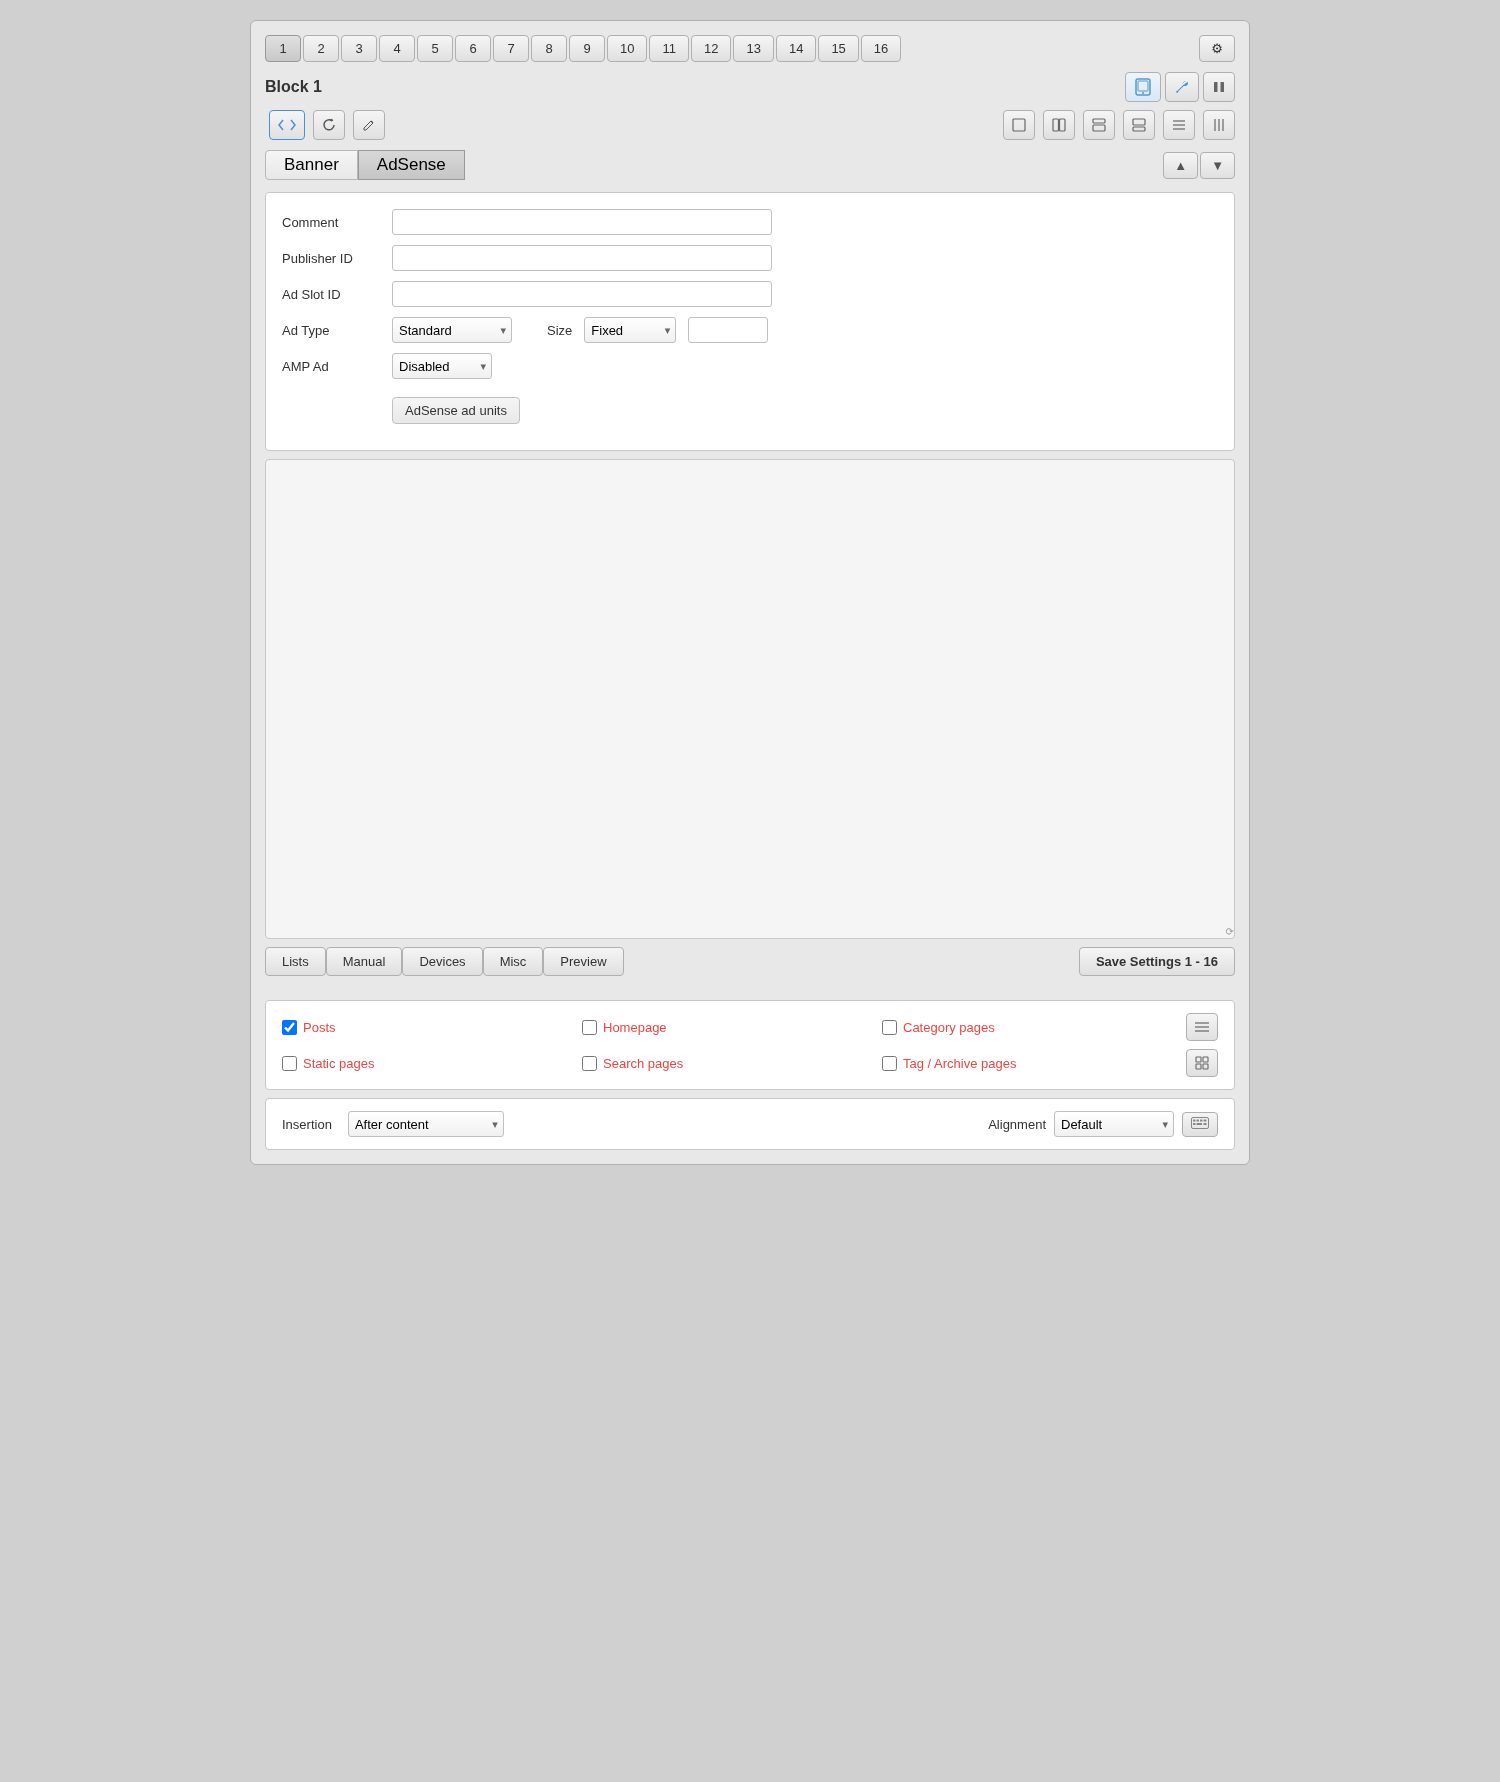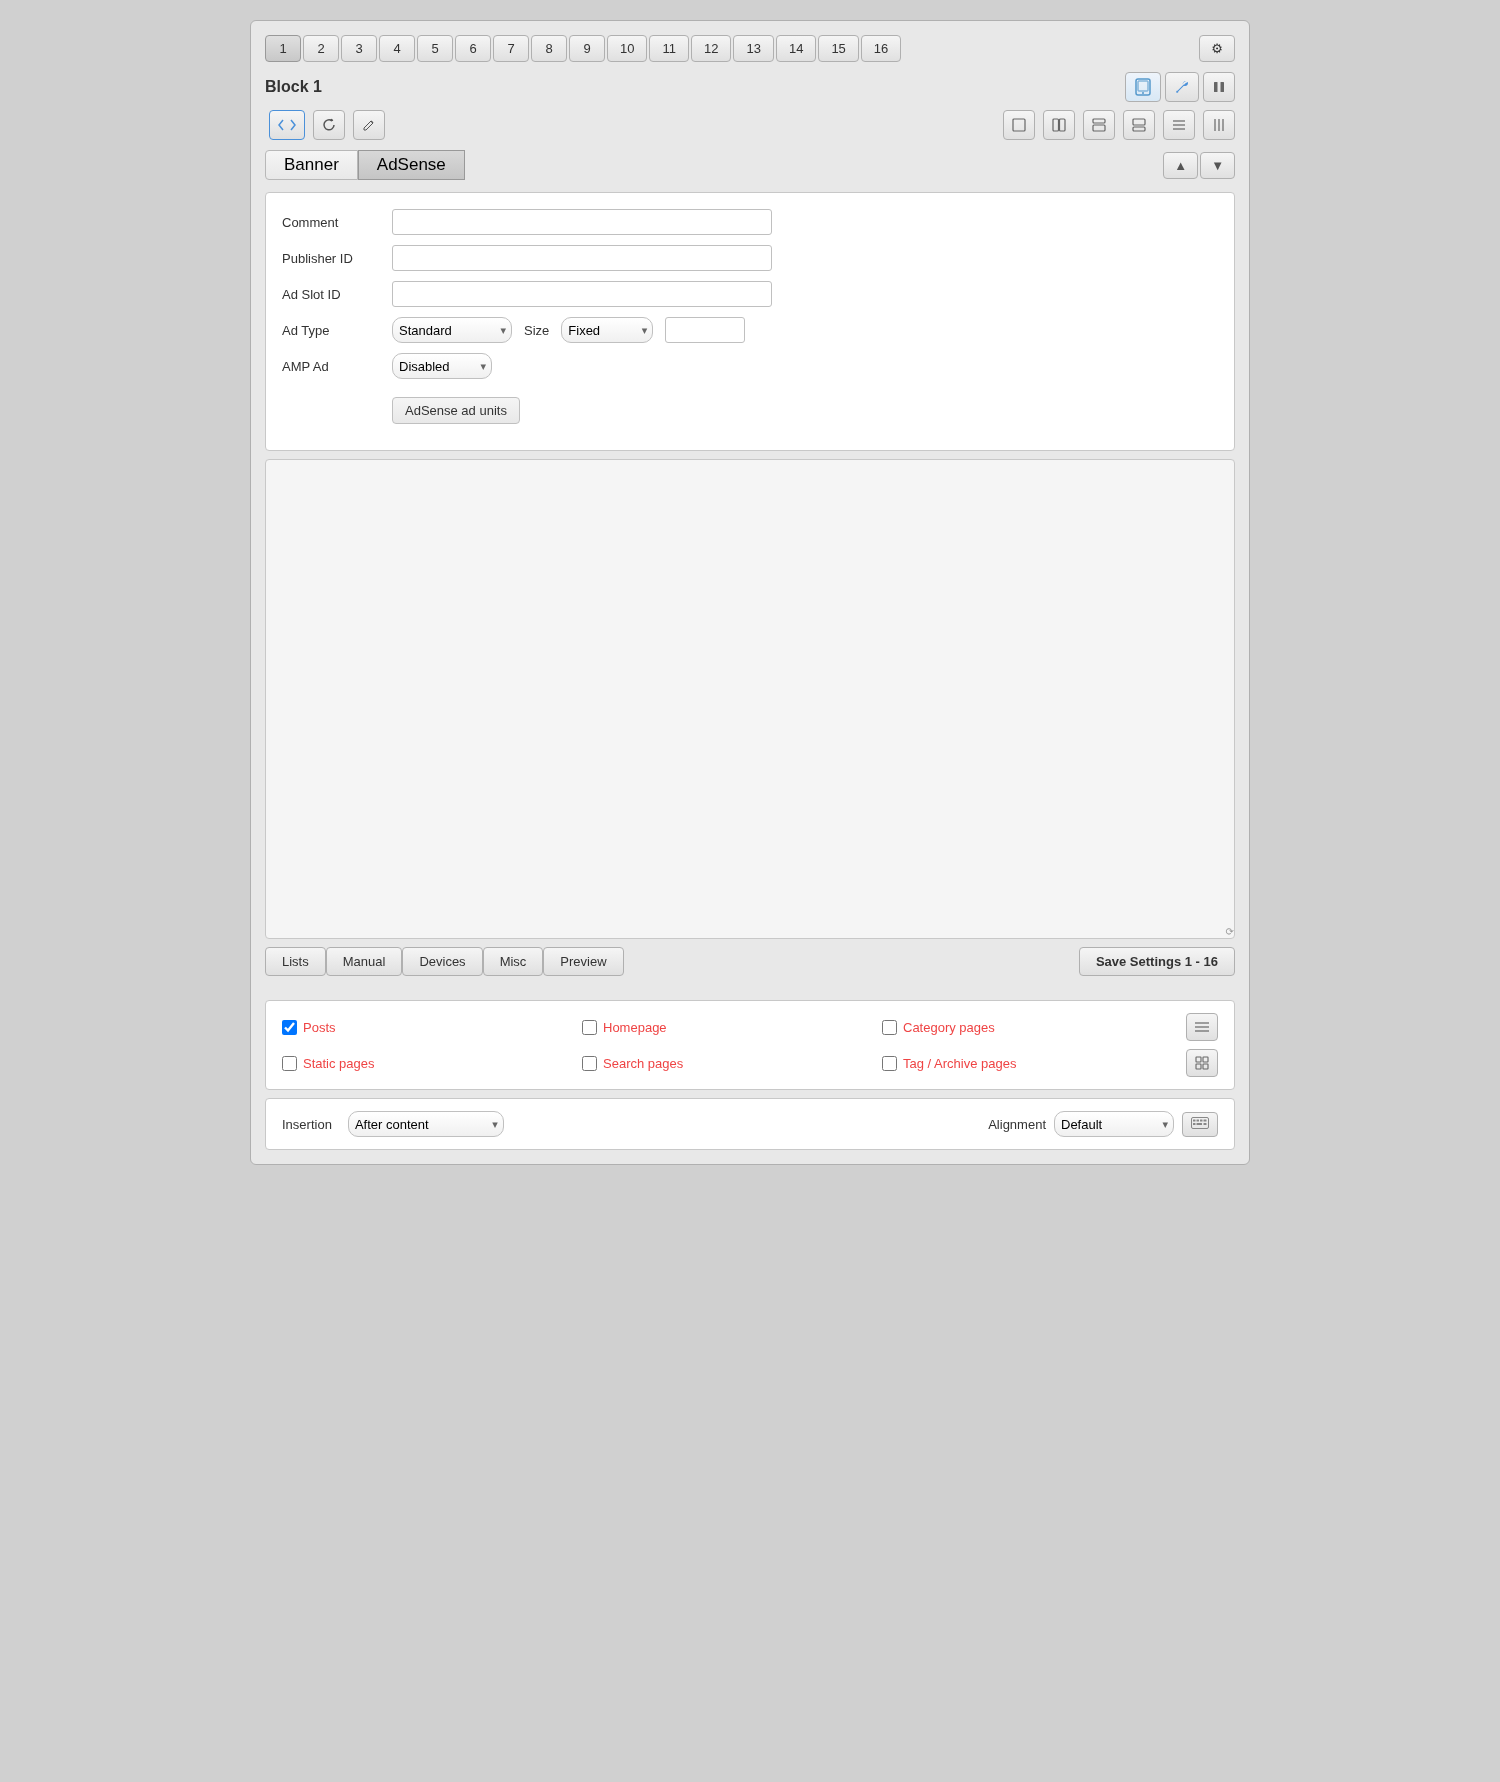--- a/index.html
+++ b/index.html
@@ -148,21 +148,21 @@
       border: 1px solid #c0c0c0;
       border-radius: 3px;
       padding: 4px 6px;
       font-size: 13px;
       background: #fff;
       height: 26px;
       width: 380px;
     }
     .form-select {
       border: 1px solid #c0c0c0;
-      border-radius: 10px;
+      border-radius: 3px;
       padding: 3px 20px 3px 6px;
       font-size: 13px;
       background: linear-gradient(to bottom, #fff, #f0f0f0);
       height: 26px;
       appearance: none;
       -webkit-appearance: none;
       cursor: pointer;
       position: relative;
     }
     .select-wrapper {
@@ -180,21 +180,21 @@
       color: #666;
     }
     .form-row-inline {
       display: flex;
       align-items: center;
       gap: 12px;
     }
     .size-label {
       font-size: 13px;
       color: #333;
-      margin-left: 0;
+      margin-left: 23px;
     }
     .size-input {
       border: 1px solid #c0c0c0;
       border-radius: 3px;
       padding: 4px 6px;
       font-size: 13px;
       background: #fff;
       height: 26px;
       width: 80px;
     }

